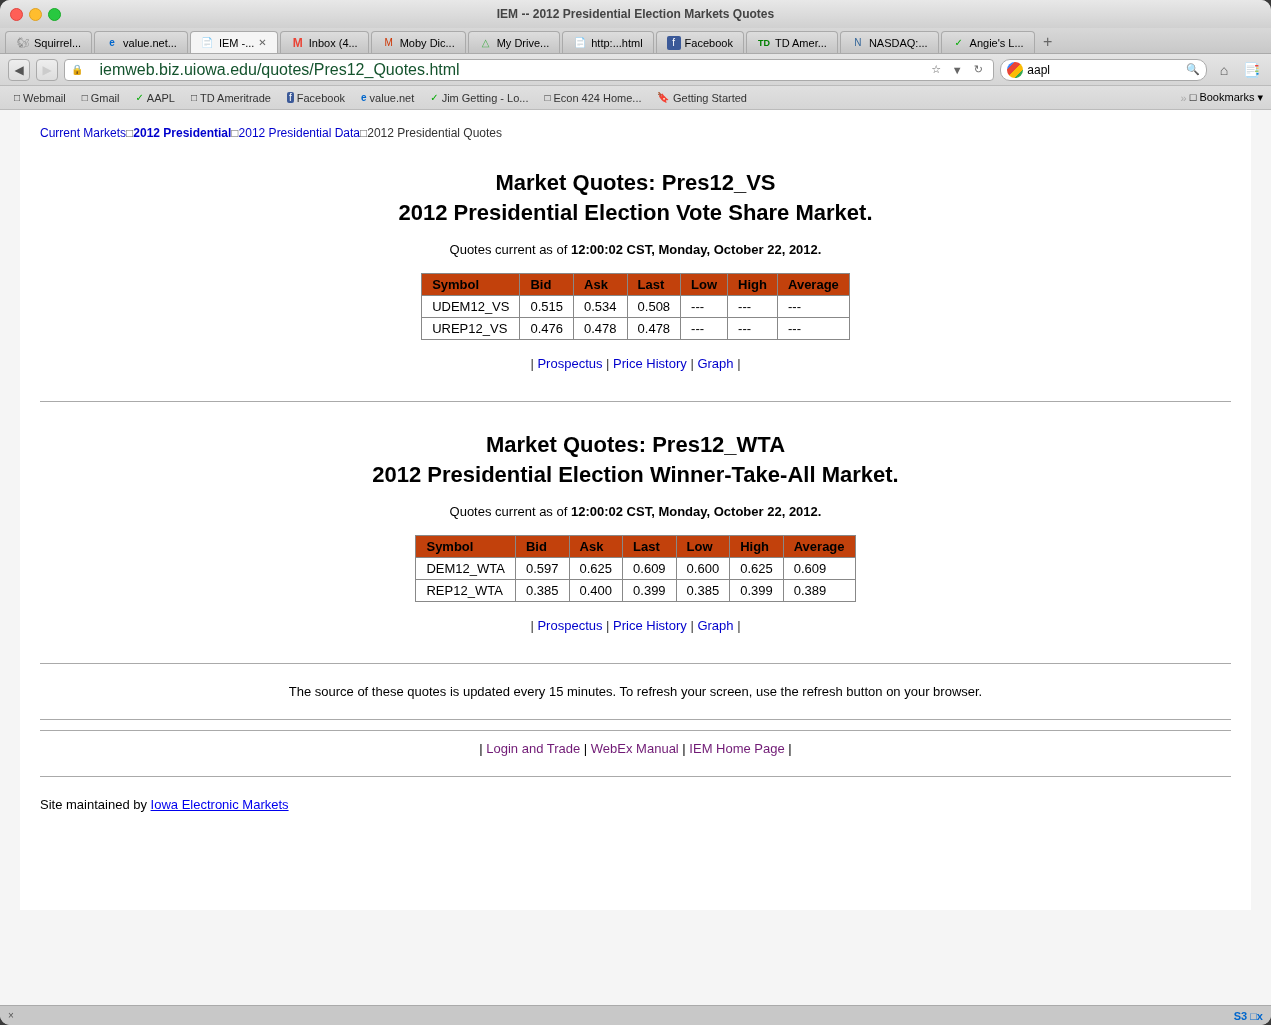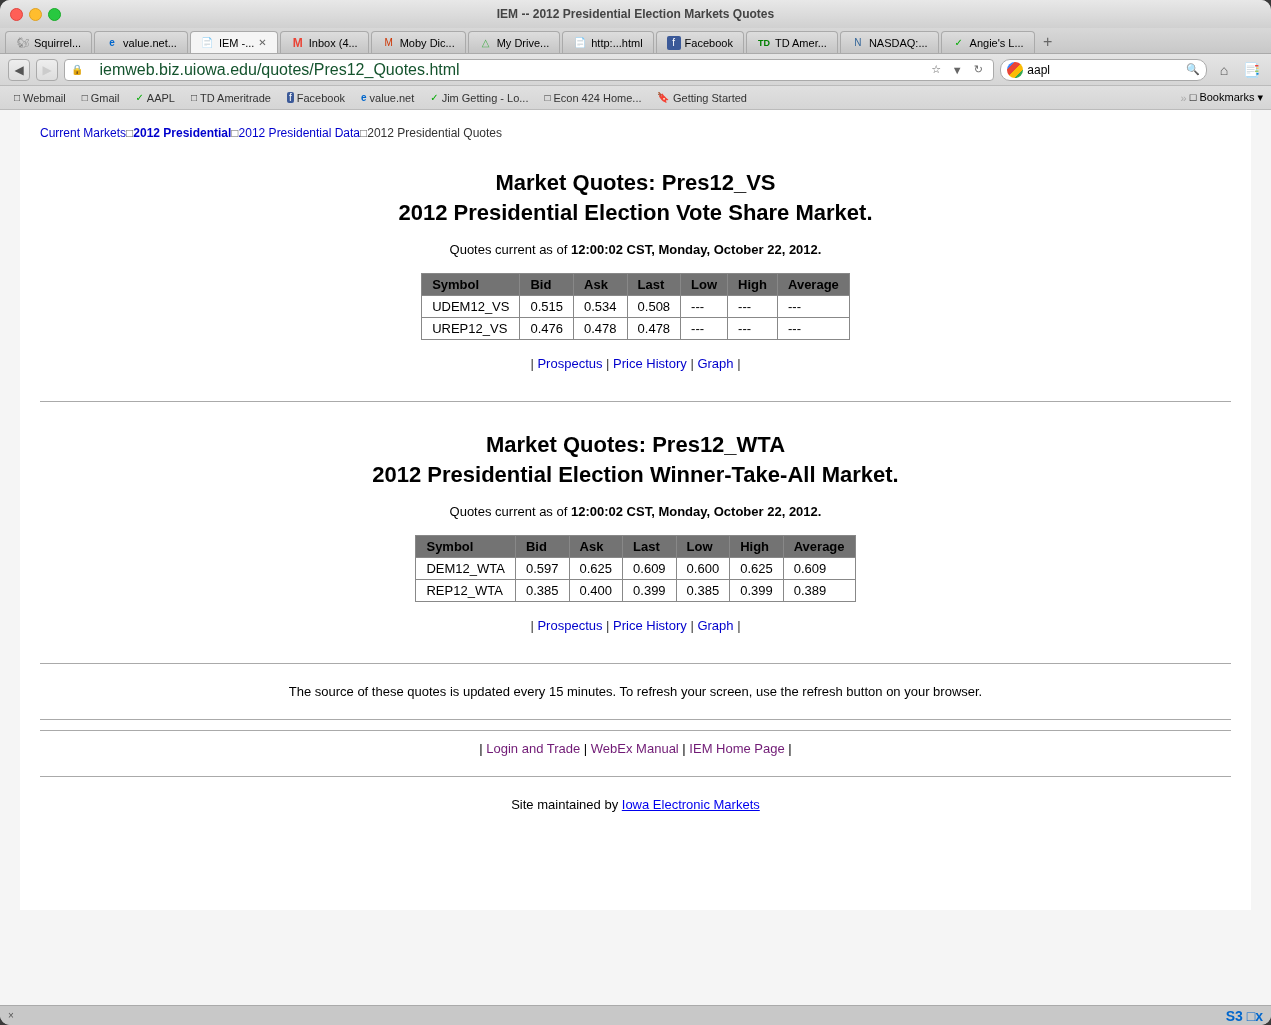--- a/index.html
+++ b/index.html
@@ -284,21 +284,21 @@
       border-collapse: collapse;
       margin: 0 auto 16px auto;
       font-size: 13px;
     }
     .market-table th, .market-table td {
       border: 1px solid #888;
       padding: 3px 10px;
       text-align: left;
     }
     .market-table th {
-      background: #737373;
+      background: #c2410c;
       font-weight: bold;
     }
     
     .market-links {
       font-size: 13px;
       margin-top: 10px;
       color: #333;
     }
     .market-links a {
       color: #0000cc;
@@ -334,21 +334,21 @@
       align-items: center;
       padding: 0 8px;
       font-size: 10px;
       color: #555;
       border-top: 1px solid #aaa;
     }
     .status-bar .status-right {
       margin-left: auto;
       color: #0066cc;
       font-weight: bold;
-      font-size: 14px;
+      font-size: 11px;
     }
     
     .favicon-squirrel { color: #888; }
     .favicon-fb { color: #3b5998; background: #3b5998; color: white; border-radius: 2px; padding: 0 2px; }
   </style>
 </head>
 <body>
 
 <div class="window">
 
@@ -590,21 +590,21 @@
       <hr class="section-divider">
 
       <div class="page-footer">
         | <a href="#">Login and Trade</a> |
         <a href="#">WebEx Manual</a> |
         <a href="#">IEM Home Page</a> |
       </div>
 
       <hr class="section-divider">
 
-      <div style="text-align:center;font-size:13px;padding:10px 0;">
+      <div style="font-size:13px;padding:10px 0;">
         Site maintained by <a href="#">Iowa Electronic Markets</a>
       </div>
 
     </div>
   </div>
 
   <div class="status-bar">
     <span>×</span>
     <span class="status-right">S3 □x</span>
   </div>

